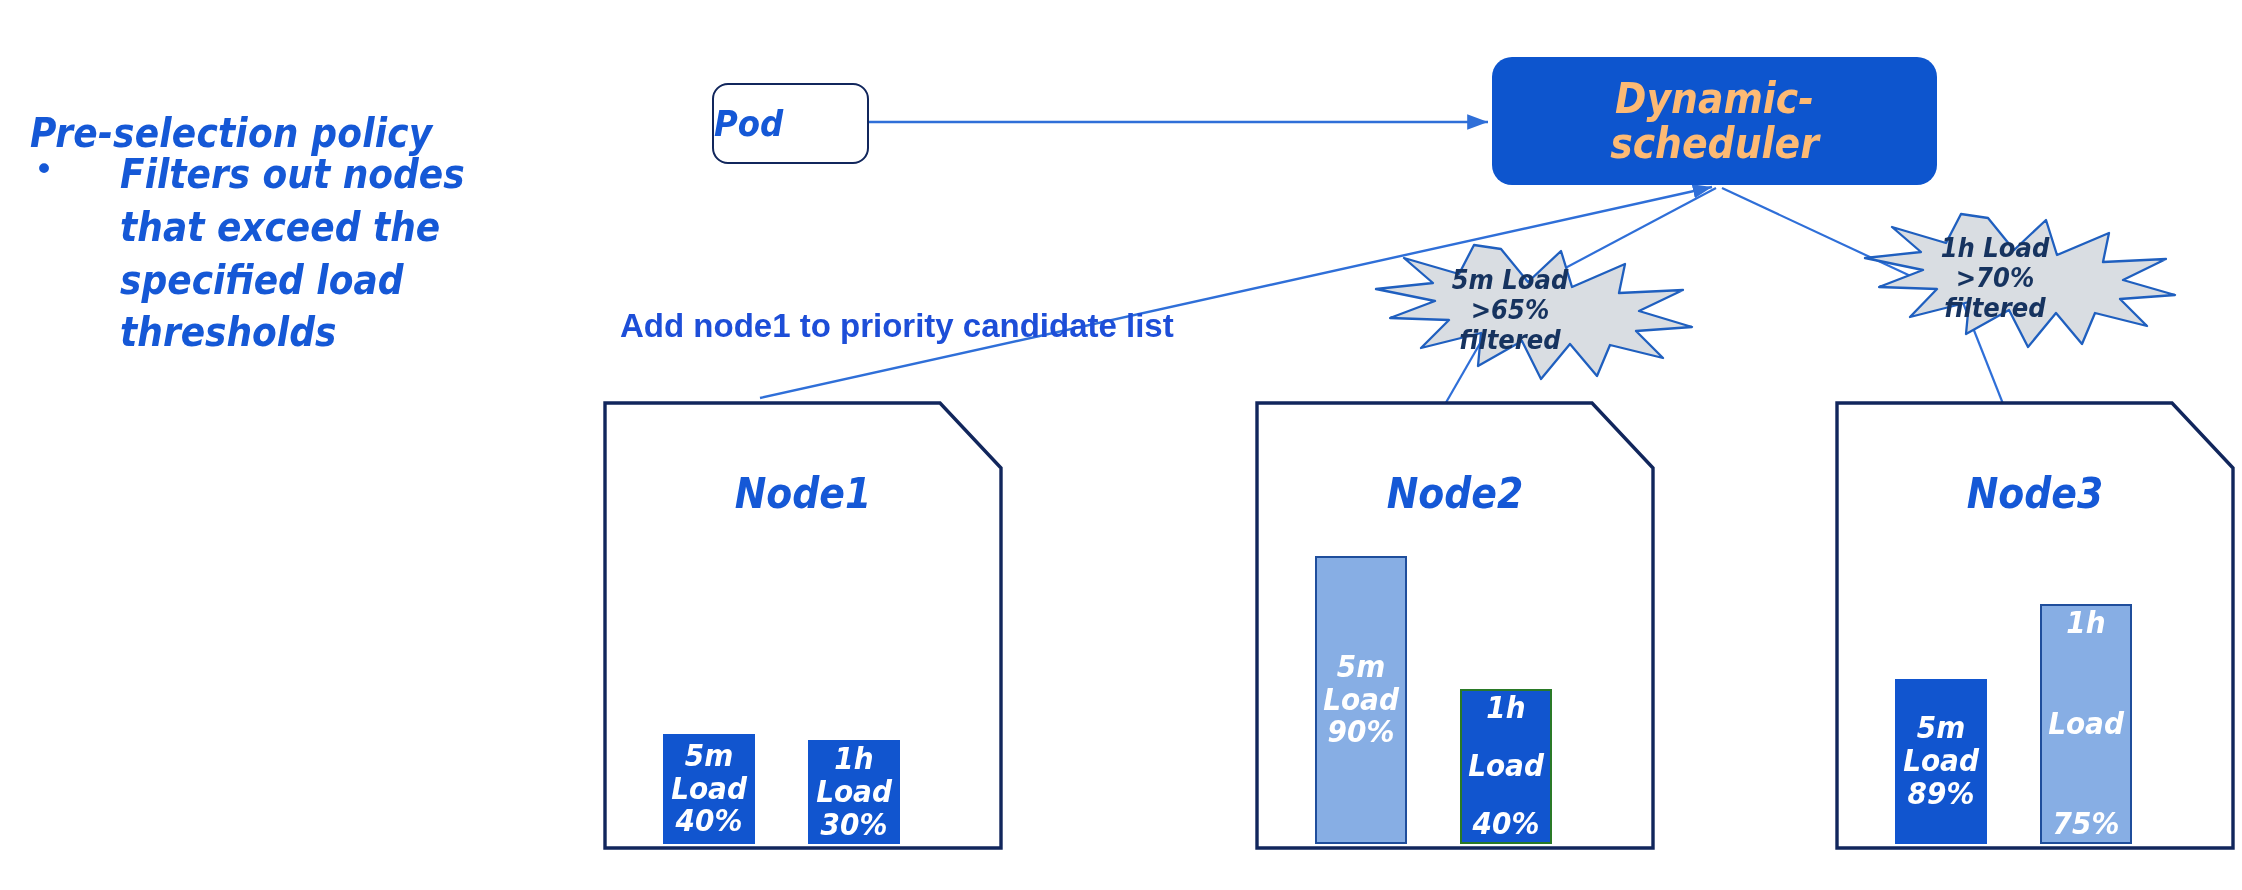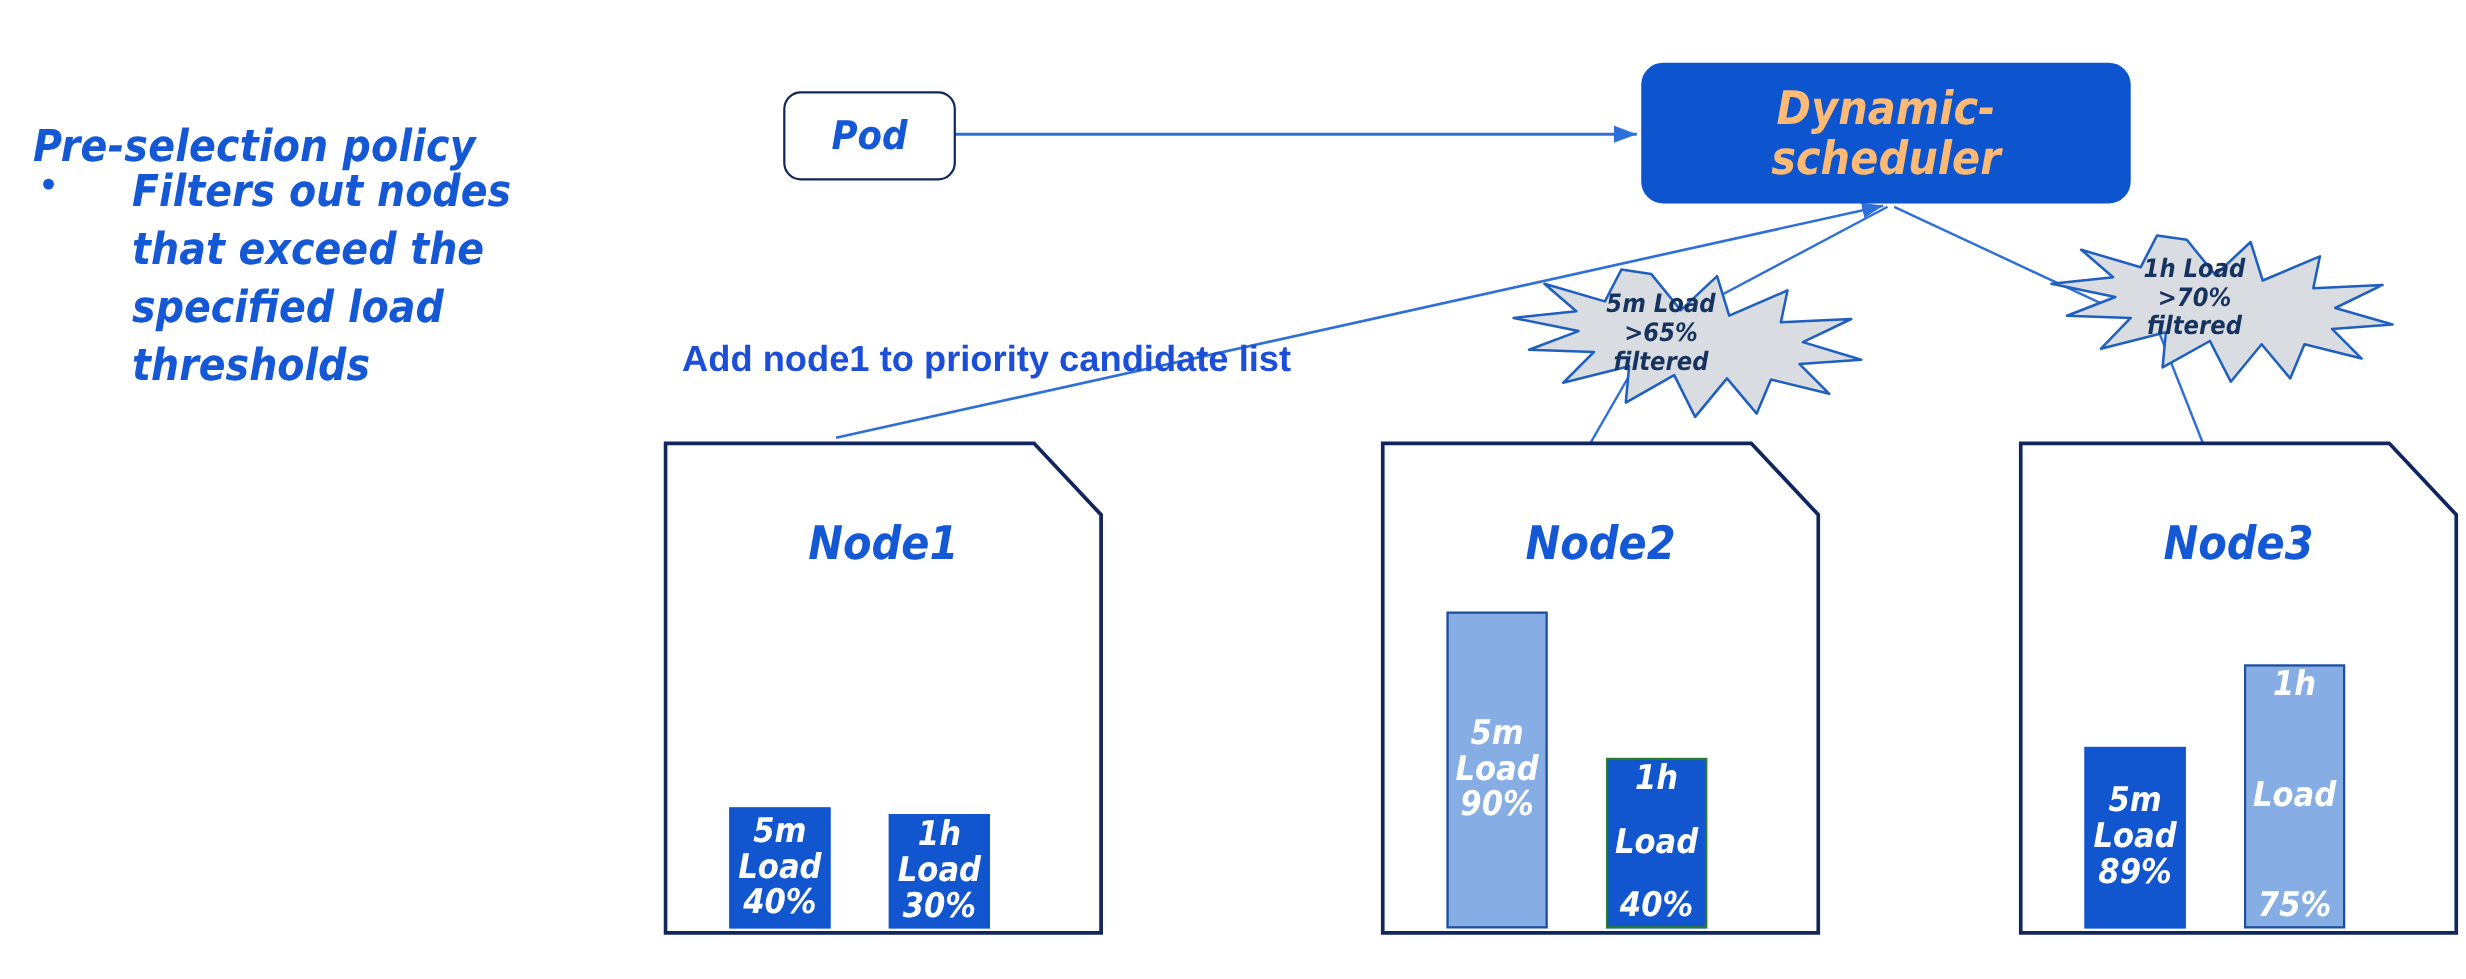--- a/index.html
+++ b/index.html
@@ -29,21 +29,21 @@
     margin-left:48px;
   }
 
   
   .svglayer{position:absolute;left:0;top:0;width:2242px;height:890px;overflow:visible;}
 
   
   .pod-box{
     position:absolute;left:712px;top:83px;width:153px;height:77px;
     border:2.5px solid #11265c;border-radius:16px;background:#ffffff;
-    display:flex;align-items:center;justify-content:center;
+    display:flex;align-items:center;justify-content:flex-start;
   }
   .pod-box .lbl{
     font-style:italic;font-weight:bold;font-size:36px;color:#1558d6;
     font-family:"DejaVu Sans Condensed","DejaVu Sans","Liberation Sans",sans-serif;
   }
   .sched-box{
     position:absolute;left:1492px;top:57px;width:445px;height:128px;
     background:#0d55ce;border-radius:20px;
     display:flex;align-items:center;justify-content:center;text-align:center;
   }
@@ -80,21 +80,21 @@
   
   .anno{
     position:absolute;left:620px;top:307px;
     font-size:33px;color:#1d4ed8;letter-spacing:0px;
     font-family:"Liberation Sans","DejaVu Sans",sans-serif;font-style:normal;font-weight:bold;
   }
 
   
   .burst-label{
     position:absolute;text-align:center;color:#16335f;
-    font-style:italic;font-weight:bold;font-size:23px;line-height:1.12;
+    font-style:italic;font-weight:bold;font-size:27px;line-height:1.12;
     font-family:"DejaVu Sans Condensed","DejaVu Sans","Liberation Sans",sans-serif;
     white-space:pre-line;pointer-events:none;
   }
   #burst1-label{left:1390px;top:265px;width:240px;}
   #burst2-label{left:1880px;top:233px;width:230px;}
 </style>
 </head>
 <body>
 
 <div class="stage">

